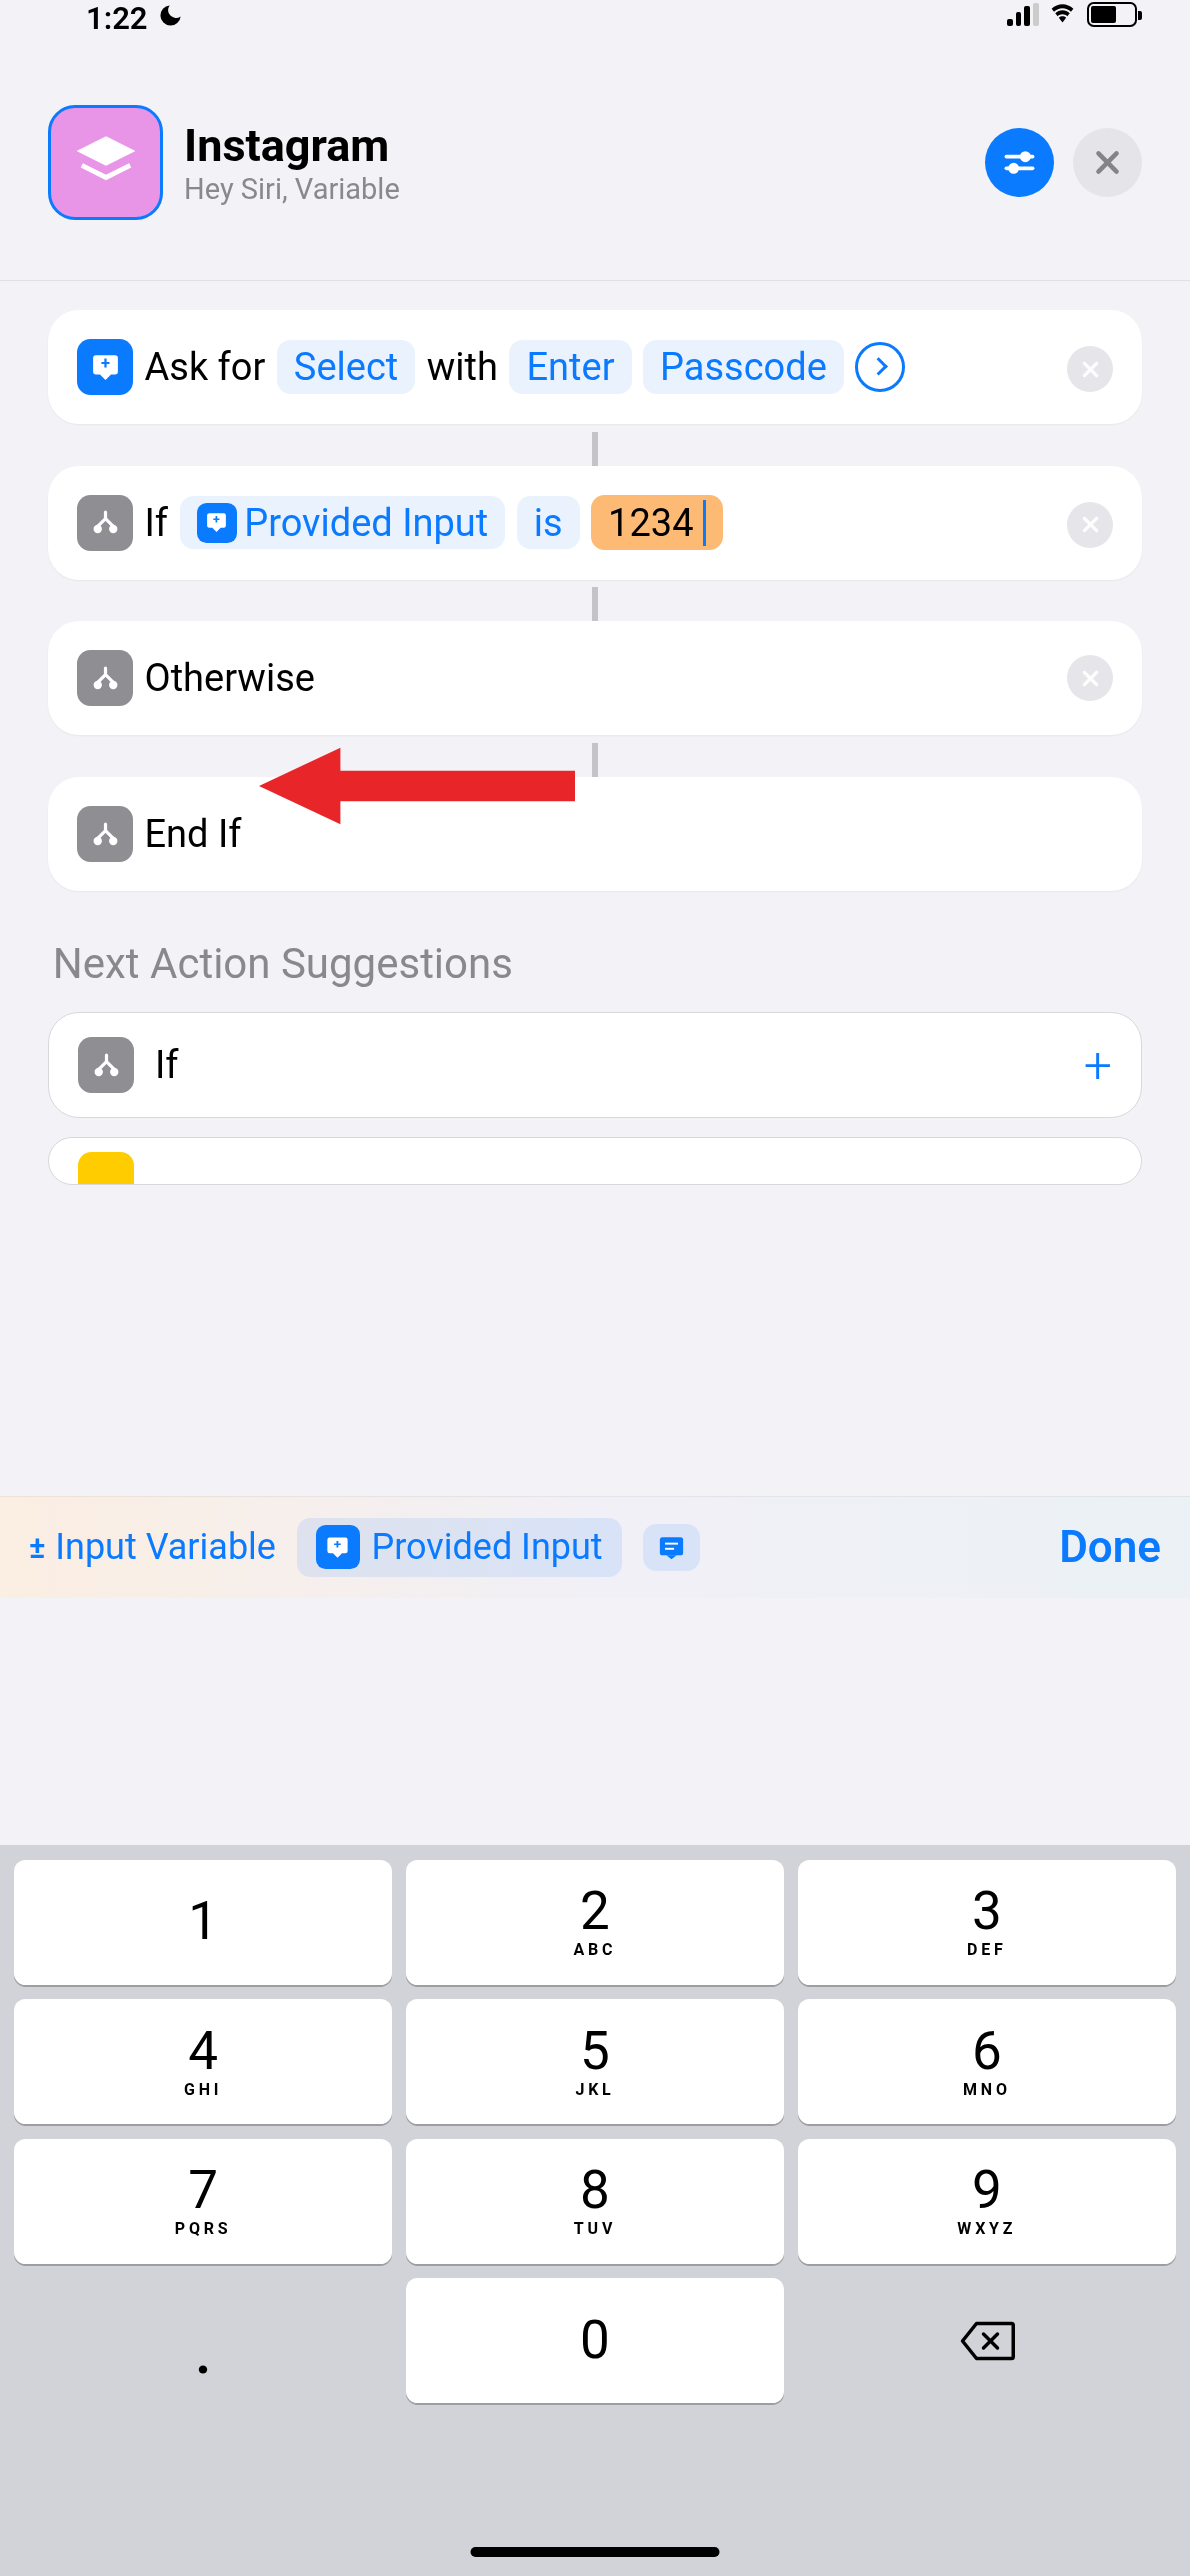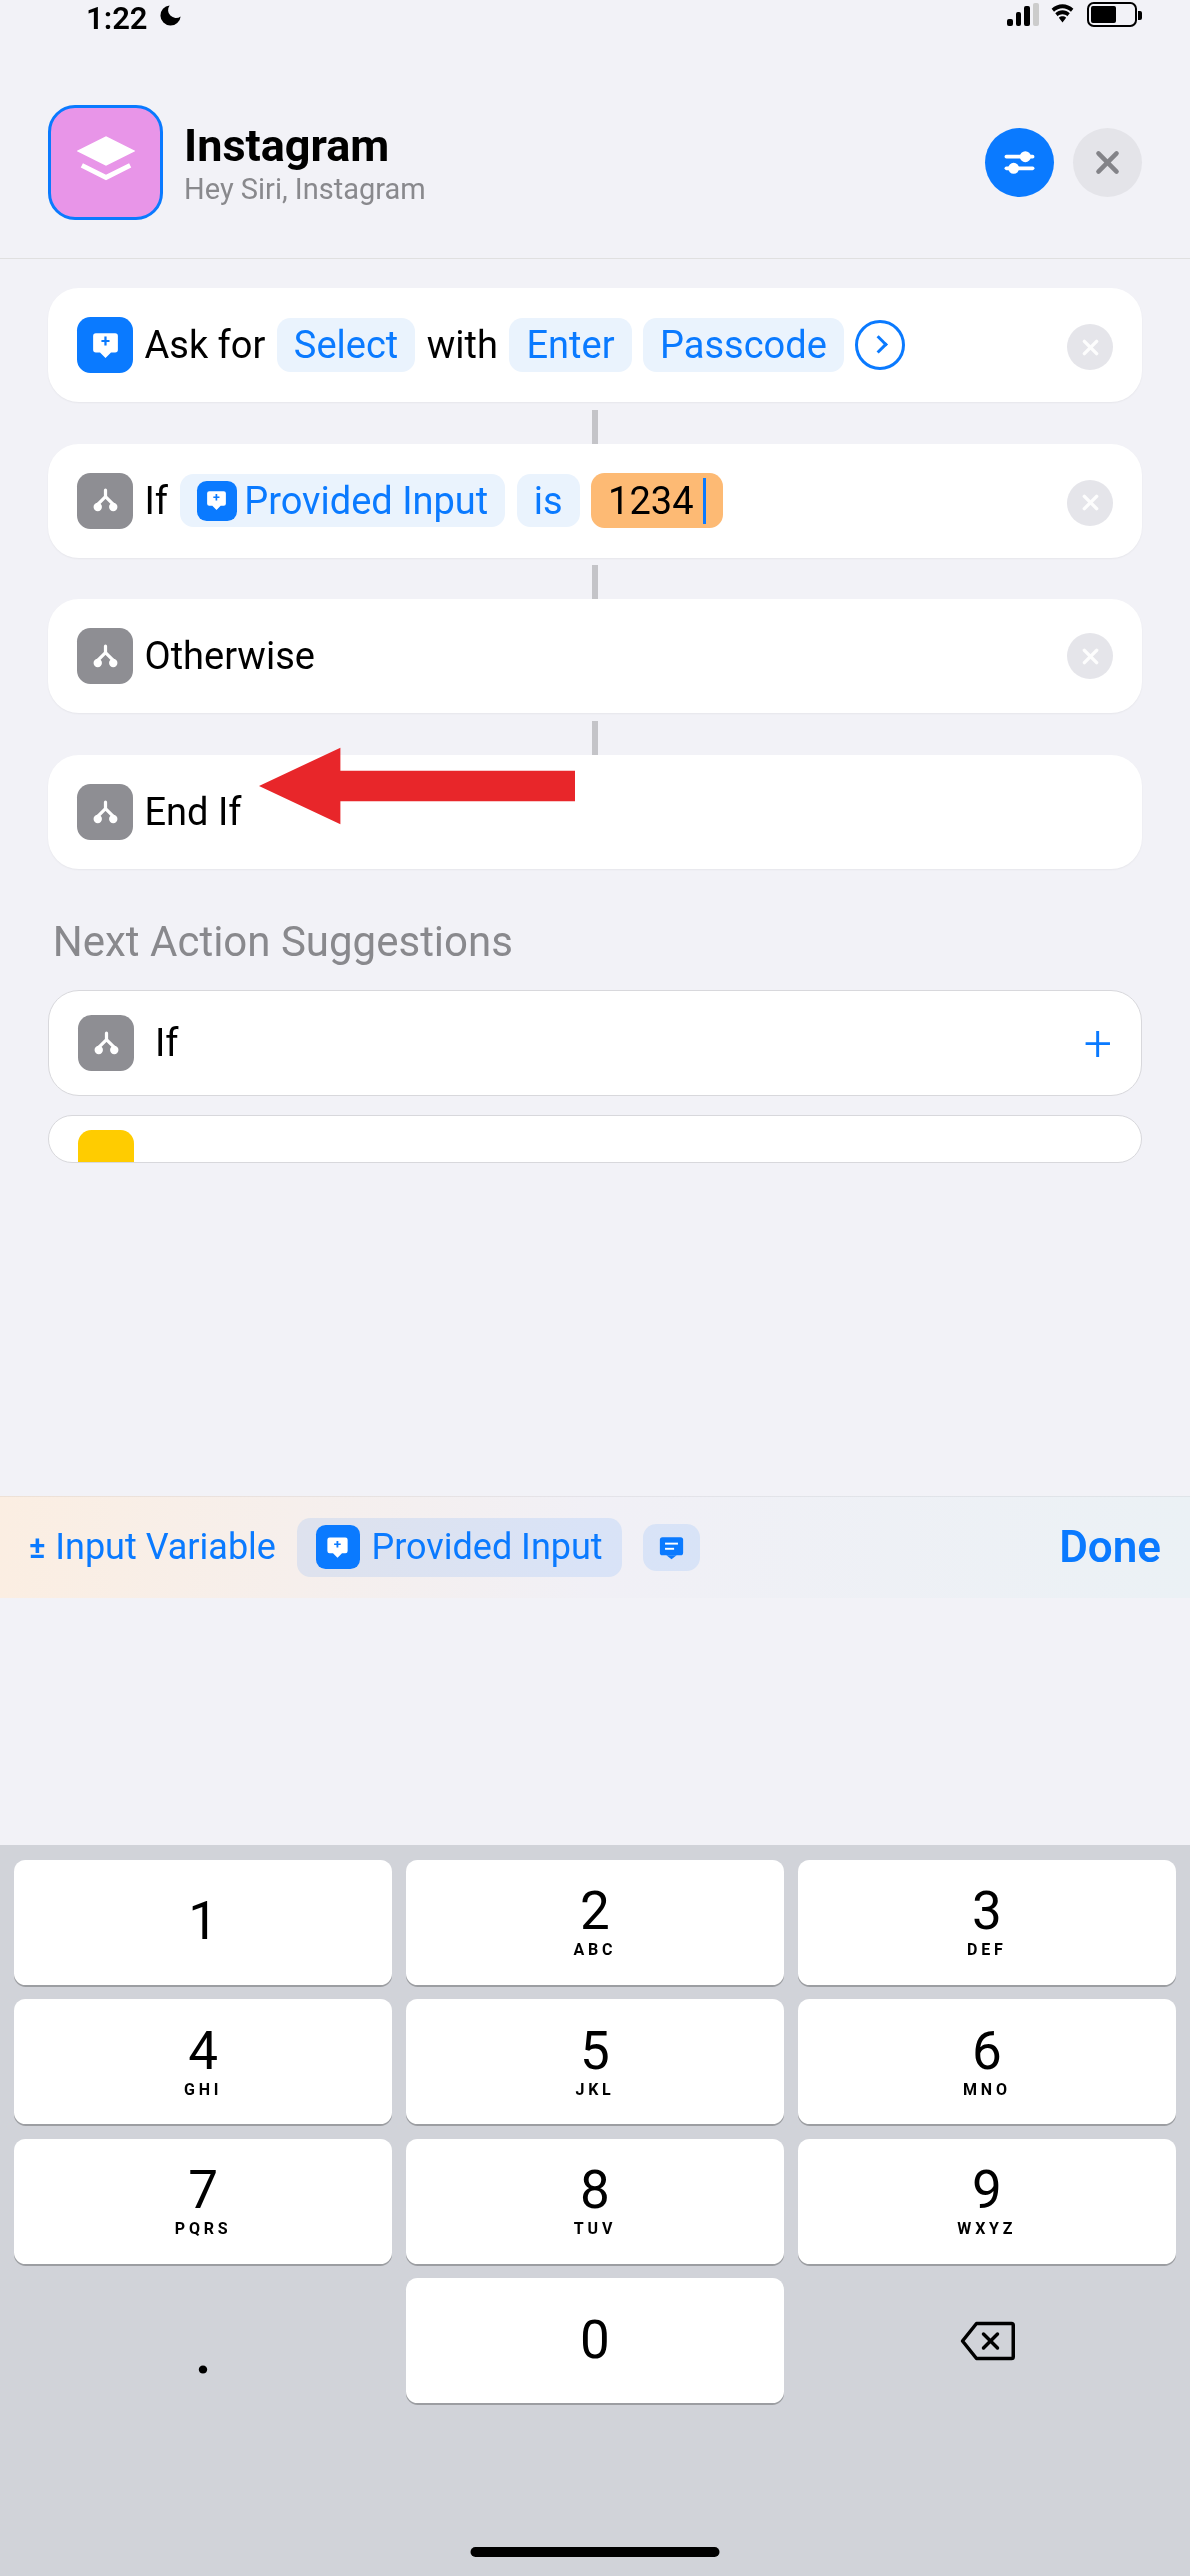--- a/index.html
+++ b/index.html
@@ -74,21 +74,21 @@
     }
     .battery-fill {
       width: 60%;
       height: 100%;
       background: #000;
       border-radius: 1.9px;
     }
     .header {
       display: flex;
       align-items: center;
-      padding: 19px 48px 38px 48px;
+      padding: 19px 48px 60px 48px;
       gap: 21px;
       border-bottom: 1px solid #e0e0e0;
     }
     .app-icon {
       width: 115px;
       height: 115px;
       background: linear-gradient(135deg, #e895e8 0%, #e895e8 100%);
       border: 3.8px solid #0a7aff;
       border-radius: 27px;
       display: flex;
@@ -430,21 +430,21 @@
 
 <div class="header">
   <div class="app-icon">
     <svg class="layer-svg" viewBox="0 0 24 24" fill="none" stroke="#fff" stroke-width="2">
       <path d="M12 2l10 5-10 5L2 7l10-5z" fill="#fff"></path>
       <path d="M2 13l10 5 10-5" fill="none"></path>
     </svg>
   </div>
   <div class="header-text">
     <span class="header-title">Instagram</span>
-    <span class="header-subtitle">Hey Siri, Instagram</span>
+    <span class="header-subtitle">Hey Siri, Variable</span>
   </div>
   <div class="header-buttons">
     <button class="settings-btn">
       <svg width="35" height="35" viewBox="0 0 24 24" fill="none" stroke="#fff" stroke-width="2.5" stroke-linecap="round">
         <line x1="3" y1="8" x2="21" y2="8"></line>
         <line x1="3" y1="16" x2="21" y2="16"></line>
         <circle cx="16" cy="8" r="2.5" fill="#fff"></circle>
         <circle cx="8" cy="16" r="2.5" fill="#fff"></circle>
       </svg>
     </button>

